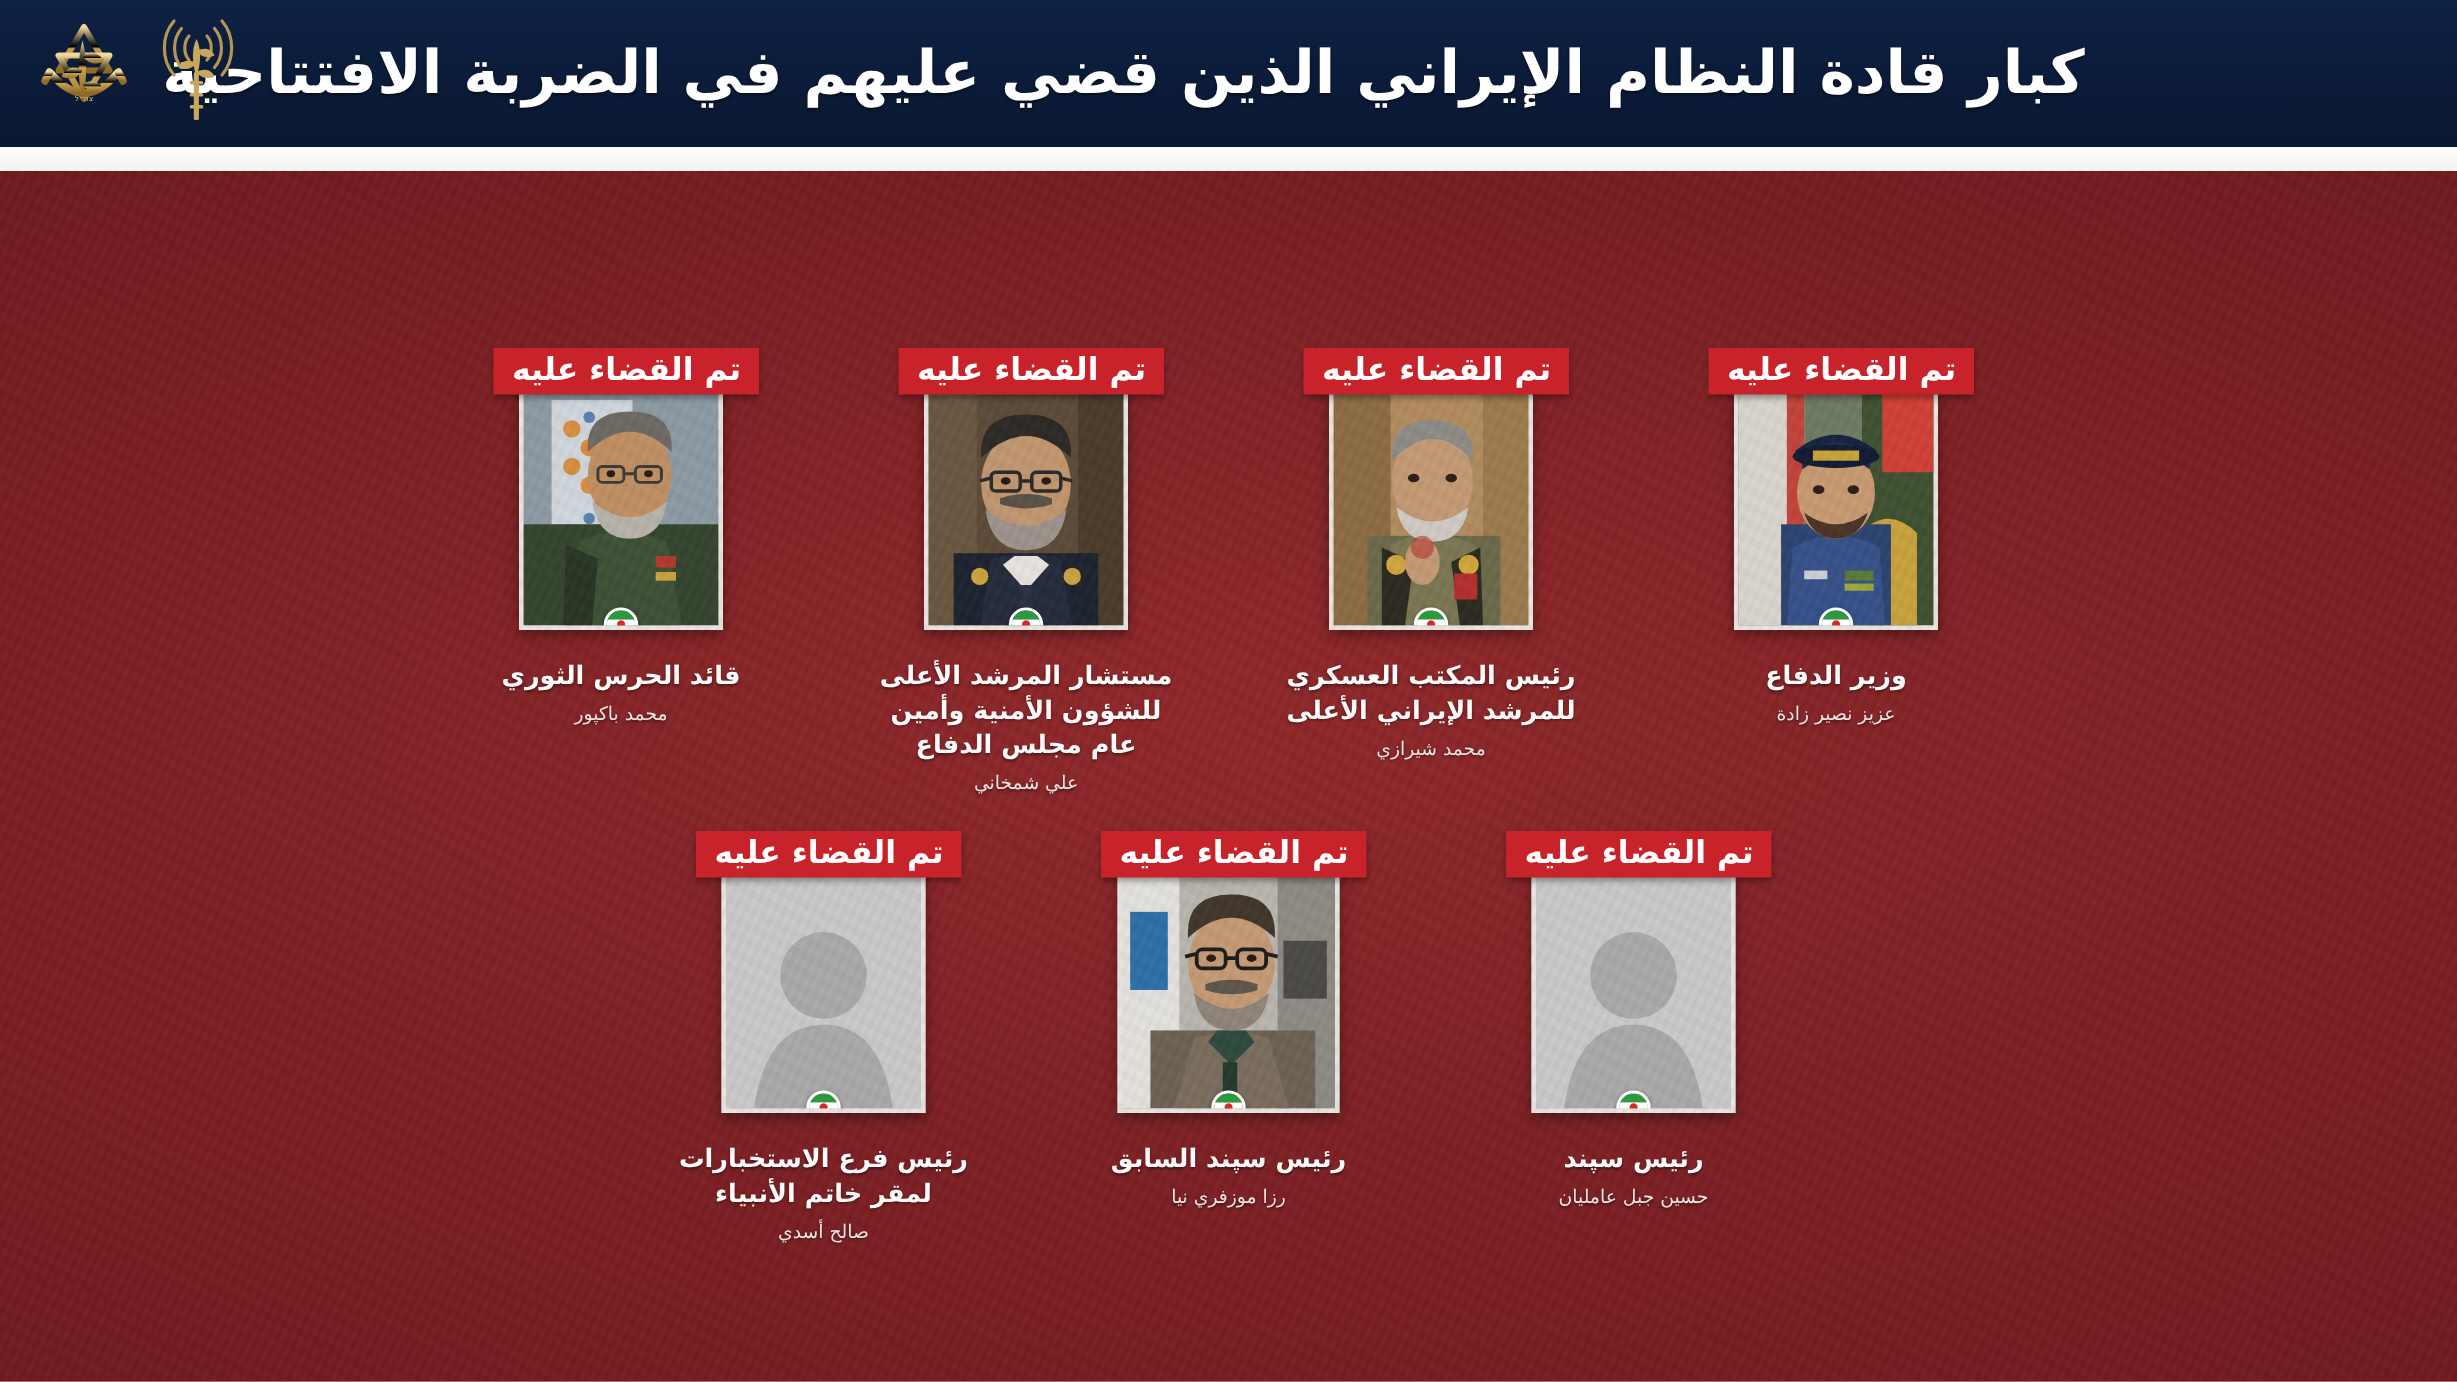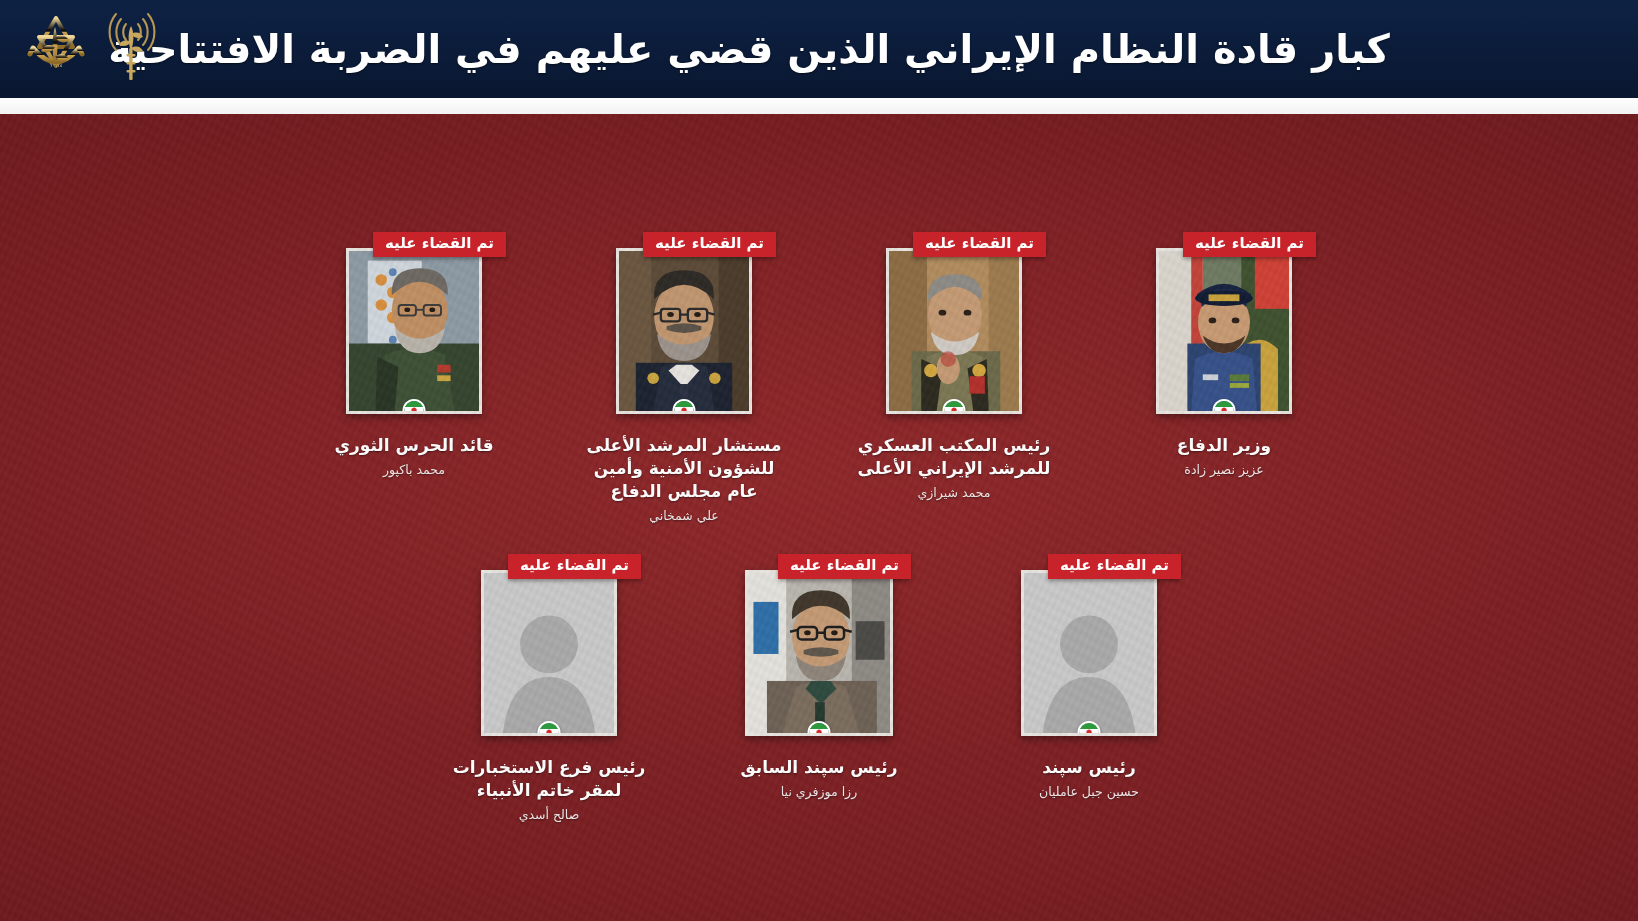--- a/index.html
+++ b/index.html
@@ -94,21 +94,21 @@
     display: flex;
     flex-direction: column;
     align-items: center;
   }
 
   .banner {
     position: relative;
     z-index: 3;
     background: #c8232a;
     color: #ffffff;
-    font-size: 15px;
+    font-size: 21px;
     font-weight: bold;
     padding: 4px 12px 6px;
     line-height: 1;
     white-space: nowrap;
     box-shadow: 0 2px 4px rgba(0,0,0,.35);
     margin-bottom: -9px;
     align-self: flex-start;
     margin-right: -12px;
   }
 

